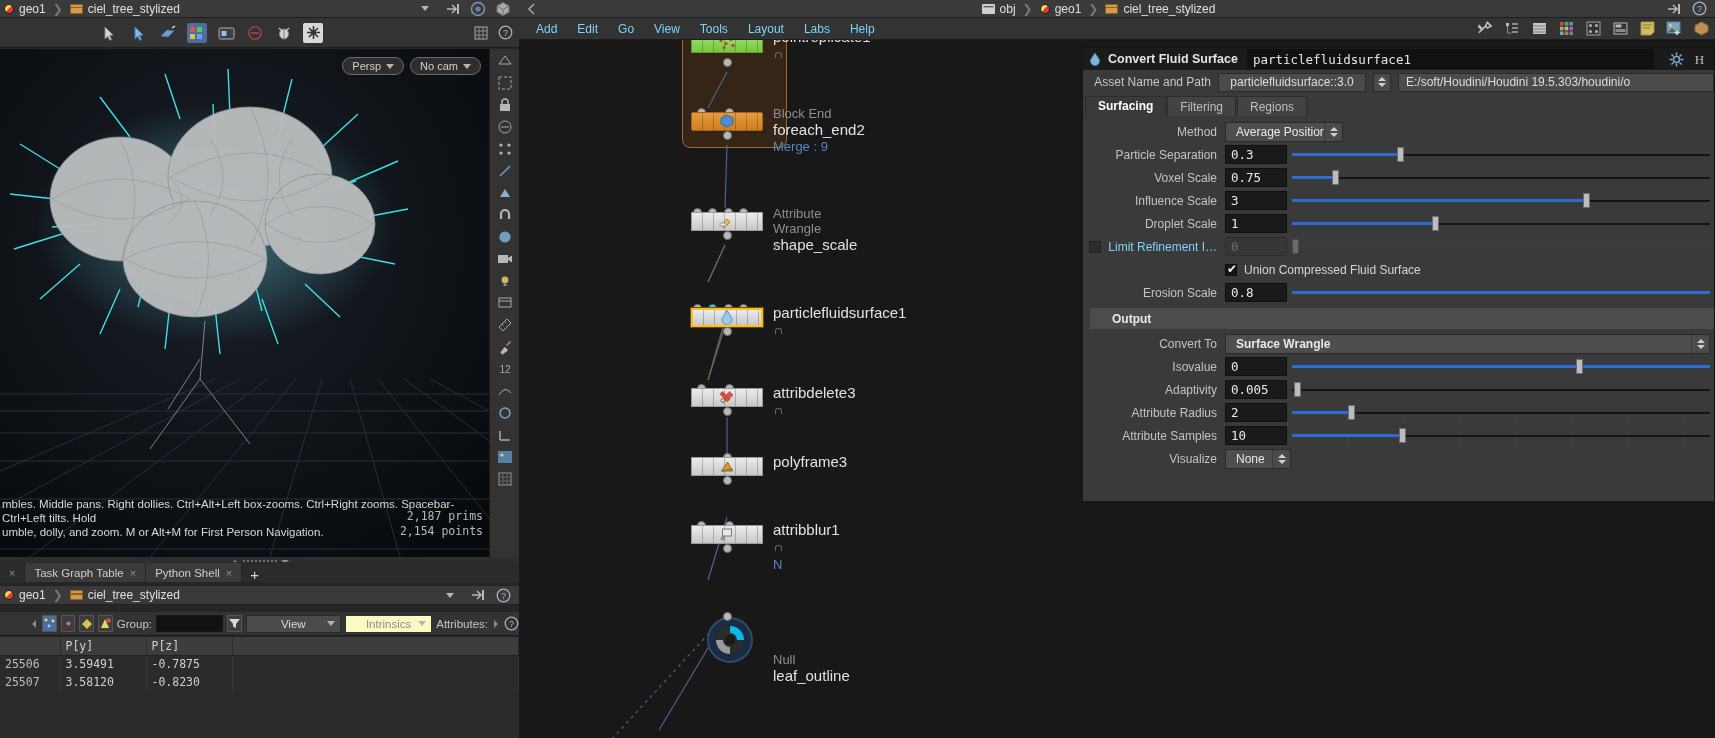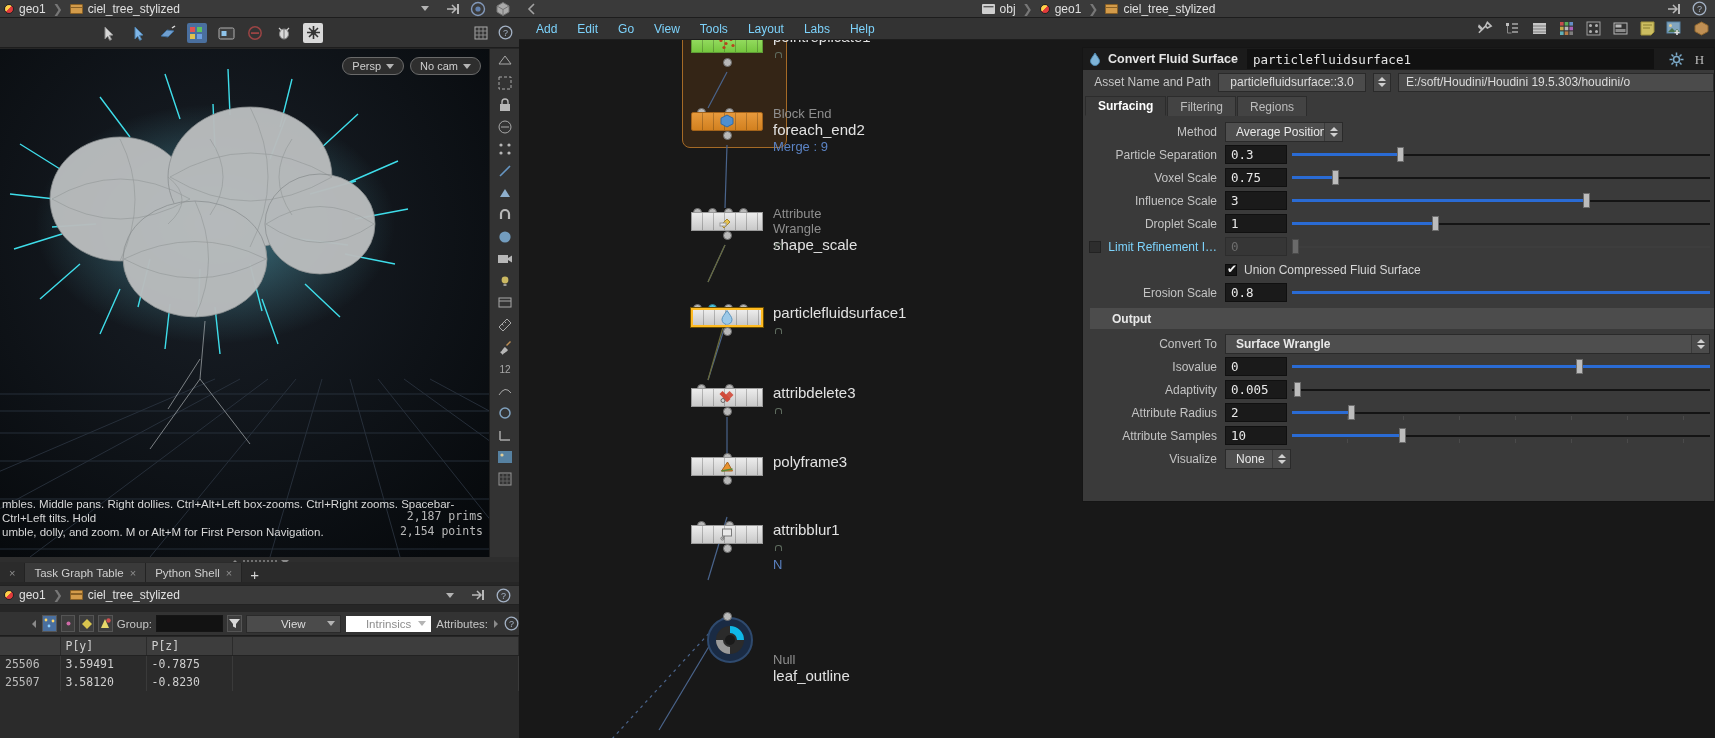--- a/index.html
+++ b/index.html
@@ -567,21 +567,21 @@
       <span class="ginput" title=""></span>
       <span class="sq">
         <svg width="13" height="13" viewBox="0 0 13 13">
             <path d="M1 2h11l-4 5v4l-3-1.5V7z" fill="#d8d8d8"></path>
           </svg>
       </span>
       <span class="ddbox" style="width:115px">
         <span>View</span>
         <span class="ar chev"></span>
       </span>
-      <span class="ddbox" style="width:105px; background:#ffffff; color:#8d8d8d; border-color:#333;">
+      <span class="ddbox" style="width:105px; background:#fef9c3; color:#8d8d8d; border-color:#333;">
         <span>Intrinsics</span>
         <span class="ar chev"></span>
       </span>
       <span class="lbl">Attributes:</span>
       <span class="tri-d" style="transform:rotate(-90deg)"></span>
       <span class="ti">
         <svg width="15" height="15" viewBox="0 0 15 15">
             <circle cx="7.5" cy="7.5" r="6.3" stroke="#b6c7de" stroke-width="1.3" fill="none"></circle>
             <text x="7.5" y="11" font-size="9" fill="#b6c7de" text-anchor="middle" font-family="Liberation Sans">?</text>
           </svg>

